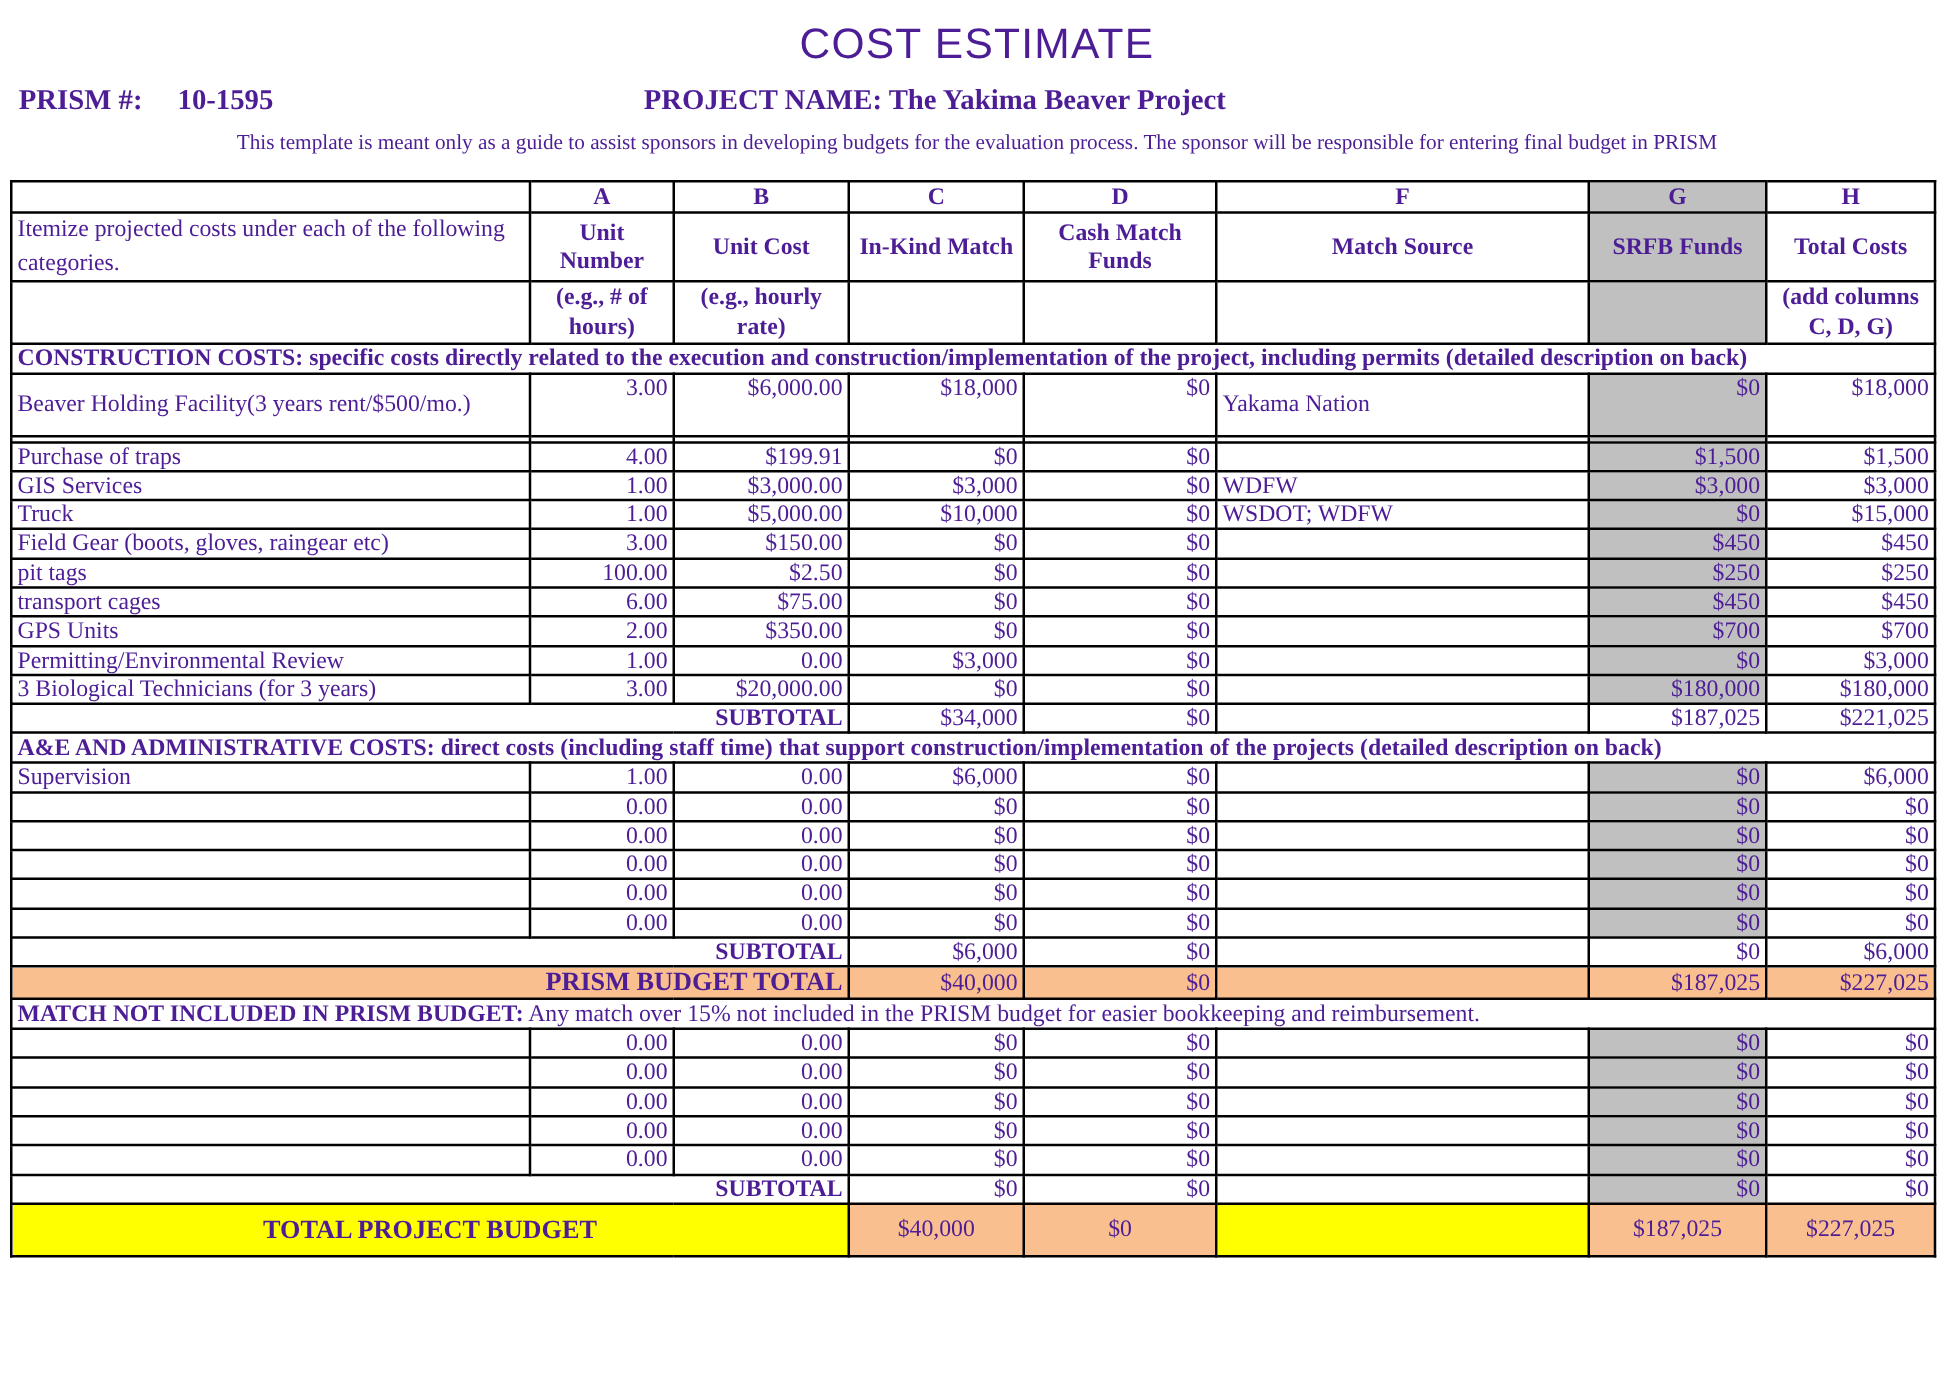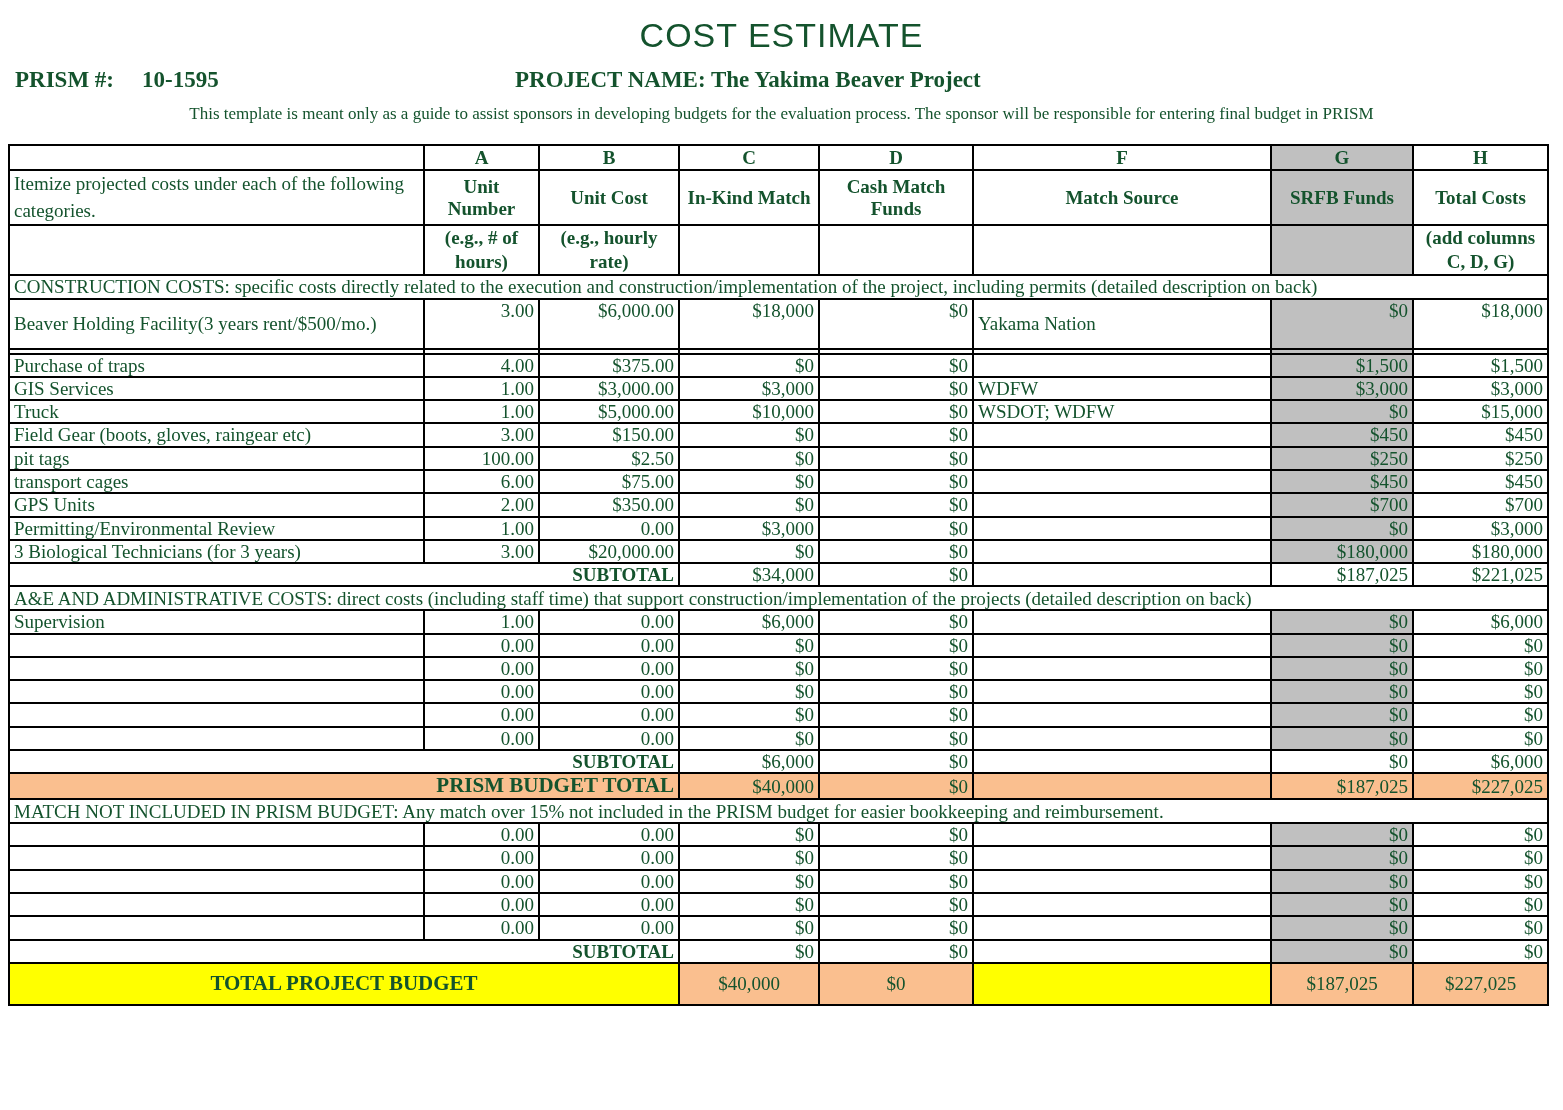--- a/index.html
+++ b/index.html
@@ -1,19 +1,19 @@
 <!DOCTYPE html>
 <html><head>
 <meta charset="utf-8">
 <style>
   * { box-sizing: border-box; }
   html,body { margin:0; padding:0; background:#fff; }
   .page {
     width:1563px; height:1110px; background:#fff; position:relative;
-    font-family:"Liberation Serif", serif; color:#14532d; overflow:hidden;
+    font-family:"Liberation Serif", serif; color:#4c1d95; overflow:hidden;
   }
   .title {
     font-family:"Liberation Sans", sans-serif;
     font-size:34px; text-align:center; padding-top:16px; letter-spacing:1px;
   }
   .id-row { position:relative; height:32px; margin-top:12px; }
   .prism-label  { position:absolute; left:15px;  font-weight:bold; font-size:23px; }
   .prism-number { position:absolute; left:142px; font-weight:bold; font-size:23px; }
   .project-line { position:absolute; left:515px; font-weight:bold; font-size:23px; }
   .subtitle { text-align:center; font-size:17px; margin-top:5px; margin-bottom:20px; }
@@ -26,21 +26,21 @@
   .shaded { background:#c0c0c0 !important; }
 
   
   tr.letters td { height:25px; font-weight:bold; text-align:center; }
   tr.colhead td { height:54px; font-weight:bold; text-align:center; }
   tr.colhead td.hd-desc { font-weight:normal; text-align:left; line-height:1.4; }
   tr.subhead td { height:38px; font-weight:bold; text-align:center; line-height:1.25; }
 
   
   tr.r-section td { height:24px; text-align:left; }
-  .sec-bold, .bold { font-weight:normal; }
+  .sec-bold, .bold { font-weight:bold; }
   tr.r-item td { height:23px; }
   tr.r-item_tall { height:50px; }
   tr.r-item_tall td { vertical-align:top; }
   tr.r-item_tall td.c-desc, tr.r-item_tall td.c-src { vertical-align:middle; }
   tr.r-spacer td { height:5px; padding:0; }
   .c-num, .c-cur, .c-srfb { text-align:right; }
   .c-desc, .c-src { text-align:left; }
 
   tr.r-subtotal td { height:23px; }
   td.label-cell { font-weight:bold; text-align:right; font-size:20px; }
@@ -129,21 +129,21 @@
           <td class="c-num"></td>
           <td class="c-cur"></td>
           <td class="c-cur"></td>
           <td class="c-src"></td>
           <td class="c-srfb shaded"></td>
           <td class="c-cur"></td>
         </tr>
         <tr class="r-item">
           <td class="c-desc">Purchase of traps</td>
           <td class="c-num">4.00</td>
-          <td class="c-num">$375.00</td>
+          <td class="c-num">$199.91</td>
           <td class="c-cur">$0</td>
           <td class="c-cur">$0</td>
           <td class="c-src"></td>
           <td class="c-srfb shaded">$1,500</td>
           <td class="c-cur">$1,500</td>
         </tr>
         <tr class="r-item">
           <td class="c-desc">GIS Services</td>
           <td class="c-num">1.00</td>
           <td class="c-num">$3,000.00</td>

